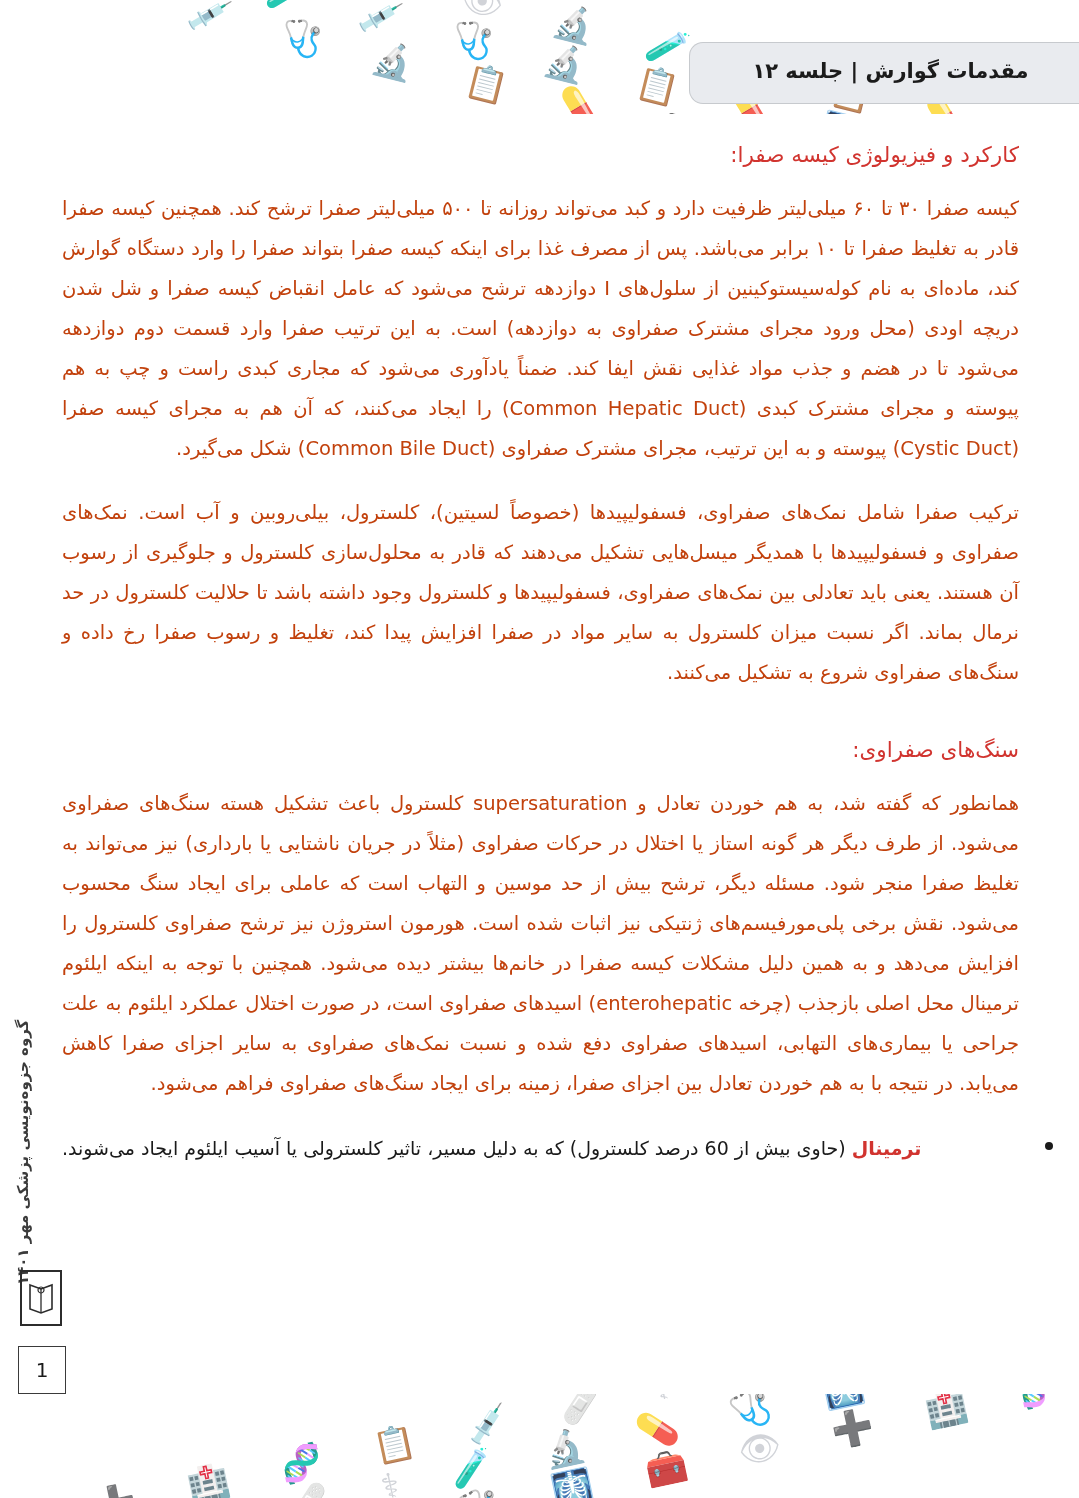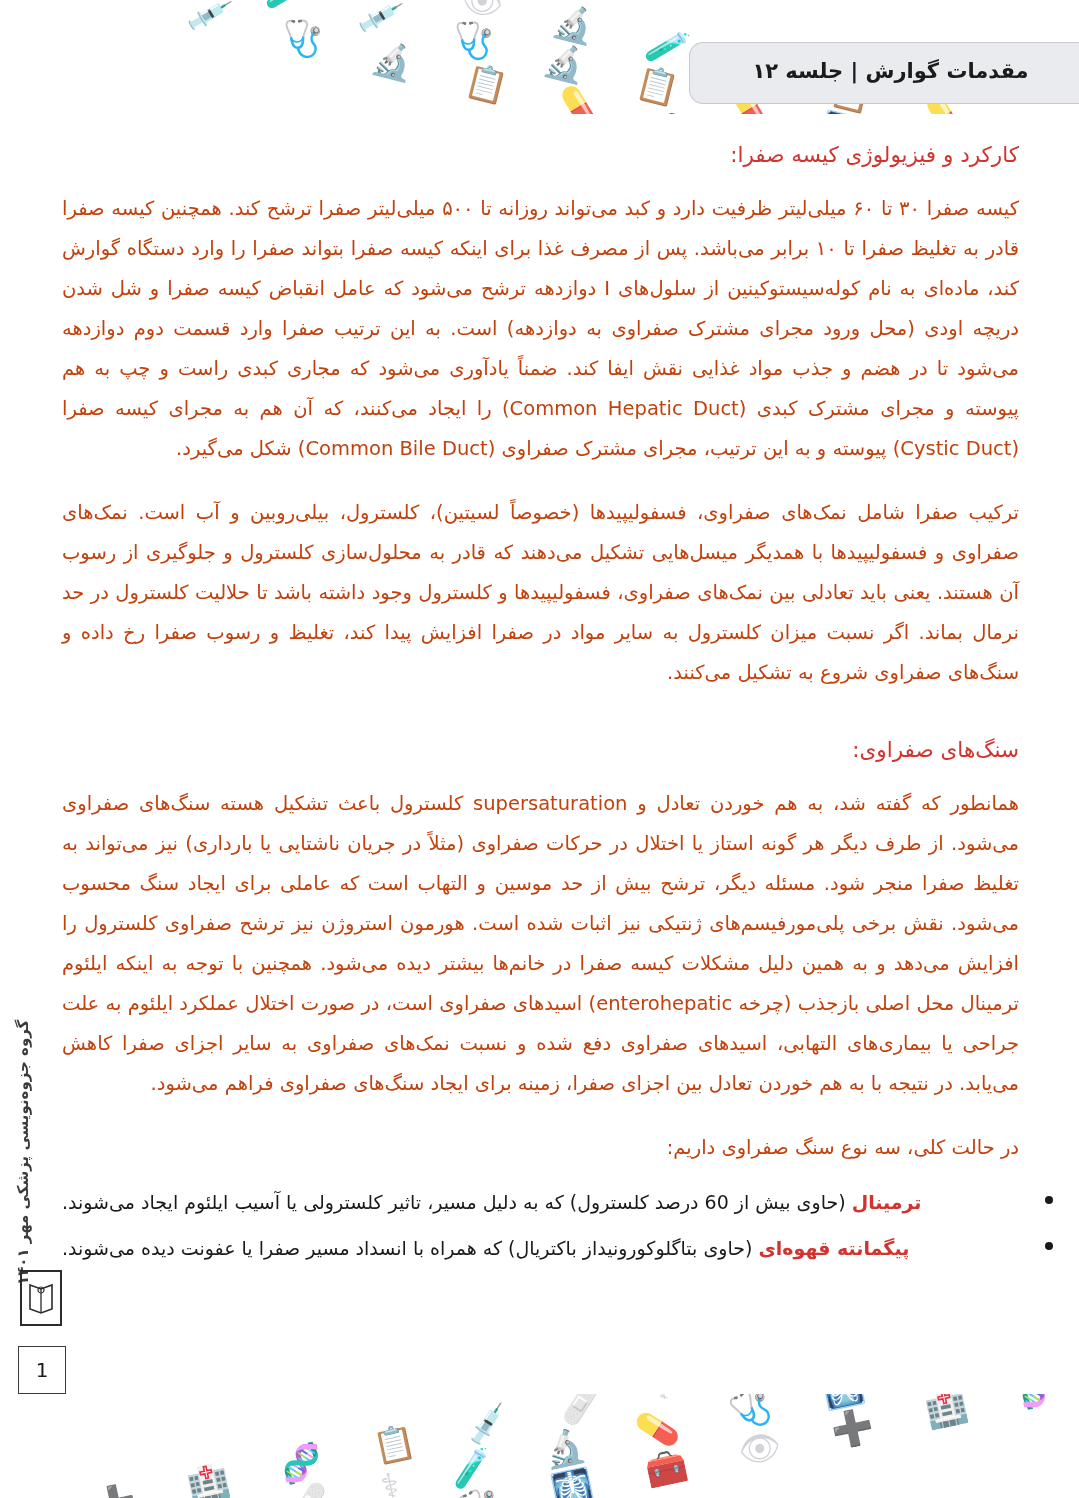--- a/index.html
+++ b/index.html
@@ -186,30 +186,25 @@
     <h2 class="section-heading">کارکرد و فیزیولوژی کیسه صفرا:</h2>
 
     <p class="para">کیسه صفرا ۳۰ تا ۶۰ میلی‌لیتر ظرفیت دارد و کبد می‌تواند روزانه تا ۵۰۰ میلی‌لیتر صفرا ترشح کند. همچنین کیسه صفرا قادر به تغلیظ صفرا تا ۱۰ برابر می‌باشد. پس از مصرف غذا برای اینکه کیسه صفرا بتواند صفرا را وارد دستگاه گوارش کند، ماده‌ای به نام کوله‌سیستوکینین از سلول‌های I دوازدهه ترشح می‌شود که عامل انقباض کیسه صفرا و شل شدن دریچه اودی (محل ورود مجرای مشترک صفراوی به دوازدهه) است. به این ترتیب صفرا وارد قسمت دوم دوازدهه می‌شود تا در هضم و جذب مواد غذایی نقش ایفا کند. ضمناً یادآوری می‌شود که مجاری کبدی راست و چپ به هم پیوسته و مجرای مشترک کبدی (Common Hepatic Duct) را ایجاد می‌کنند، که آن هم به مجرای کیسه صفرا (Cystic Duct) پیوسته و به این ترتیب، مجرای مشترک صفراوی (Common Bile Duct) شکل می‌گیرد.</p>
 
     <p class="para">ترکیب صفرا شامل نمک‌های صفراوی، فسفولیپیدها (خصوصاً لسیتین)، کلسترول، بیلی‌روبین و آب است. نمک‌های صفراوی و فسفولیپیدها با همدیگر میسل‌هایی تشکیل می‌دهند که قادر به محلول‌سازی کلسترول و جلوگیری از رسوب آن هستند. یعنی باید تعادلی بین نمک‌های صفراوی، فسفولیپیدها و کلسترول وجود داشته باشد تا حلالیت کلسترول در حد نرمال بماند. اگر نسبت میزان کلسترول به سایر مواد در صفرا افزایش پیدا کند، تغلیظ و رسوب صفرا رخ داده و سنگ‌های صفراوی شروع به تشکیل می‌کنند.</p>
 
     <h2 class="section-heading second">سنگ‌های صفراوی:</h2>
 
     <p class="para">همانطور که گفته شد، به هم خوردن تعادل و supersaturation کلسترول باعث تشکیل هسته سنگ‌های صفراوی می‌شود. از طرف دیگر هر گونه استاز یا اختلال در حرکات صفراوی (مثلاً در جریان ناشتایی یا بارداری) نیز می‌تواند به تغلیظ صفرا منجر شود. مسئله دیگر، ترشح بیش از حد موسین و التهاب است که عاملی برای ایجاد سنگ محسوب می‌شود. نقش برخی پلی‌مورفیسم‌های ژنتیکی نیز اثبات شده است. هورمون استروژن نیز ترشح صفراوی کلسترول را افزایش می‌دهد و به همین دلیل مشکلات کیسه صفرا در خانم‌ها بیشتر دیده می‌شود. همچنین با توجه به اینکه ایلئوم ترمینال محل اصلی بازجذب (چرخه enterohepatic) اسیدهای صفراوی است، در صورت اختلال عملکرد ایلئوم به علت جراحی یا بیماری‌های التهابی، اسیدهای صفراوی دفع شده و نسبت نمک‌های صفراوی به سایر اجزای صفرا کاهش می‌یابد. در نتیجه با به هم خوردن تعادل بین اجزای صفرا، زمینه برای ایجاد سنگ‌های صفراوی فراهم می‌شود.</p>
 
-    <p class="para last-center">در حالت کلی، سه نوع سنگ صفراوی داریم:</p>
 
     <ul class="stone-list">
       <li>
         <span class="bullet"></span>
         <span class="stone-name">ترمینال</span><span> (حاوی بیش از 60 درصد کلسترول) که به دلیل </span><span class="ul-underline">مسیر</span><span>، تاثیر کلسترولی یا آسیب </span><span class="ul-underline">ایلئوم</span><span> ایجاد می‌شوند.</span>
-      </li>
-      <li>
-        <span class="bullet"></span>
-        <span class="stone-name">پیگمانته قهوه‌ای</span><span> (حاوی بتاگلوکورونیداز باکتریال) که همراه با </span><span class="ul-underline">انسداد مسیر صفرا</span><span> یا </span><span class="ul-underline">عفونت</span><span> دیده می‌شوند.</span>
       </li>
     </ul>
   </div>
 
   <div class="side-brand">گروه جزوه‌نویسی پزشکی مهر ۱۴۰۱</div>
 
   <div class="side-logo">
     <svg width="26" height="34" viewBox="0 0 26 34" aria-hidden="true">
       <path d="M2 4 L13 8 L24 4 L24 28 L13 32 L2 28 Z" fill="none" stroke="#2c2c2c" stroke-width="1.6"></path>
       <path d="M13 8 L13 32" stroke="#2c2c2c" stroke-width="1.3"></path>

